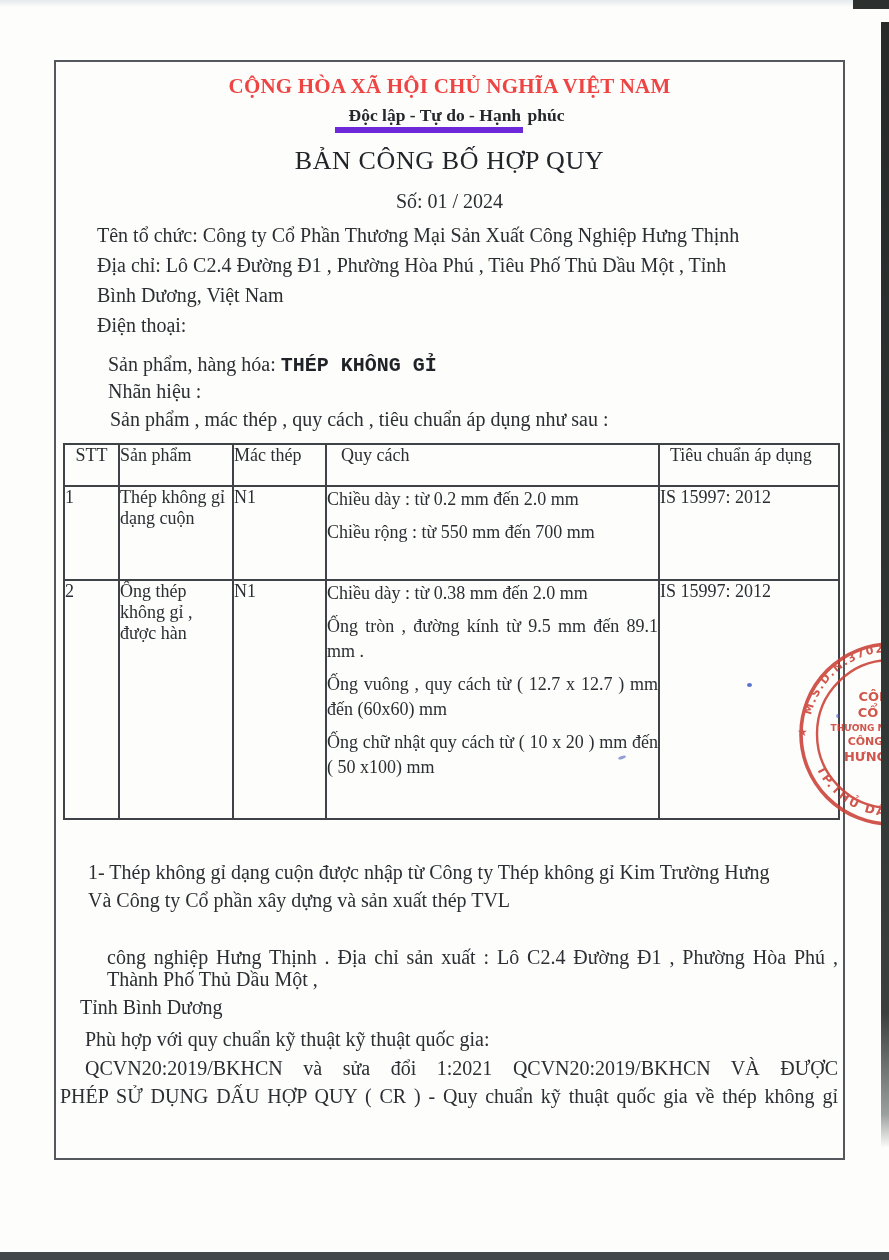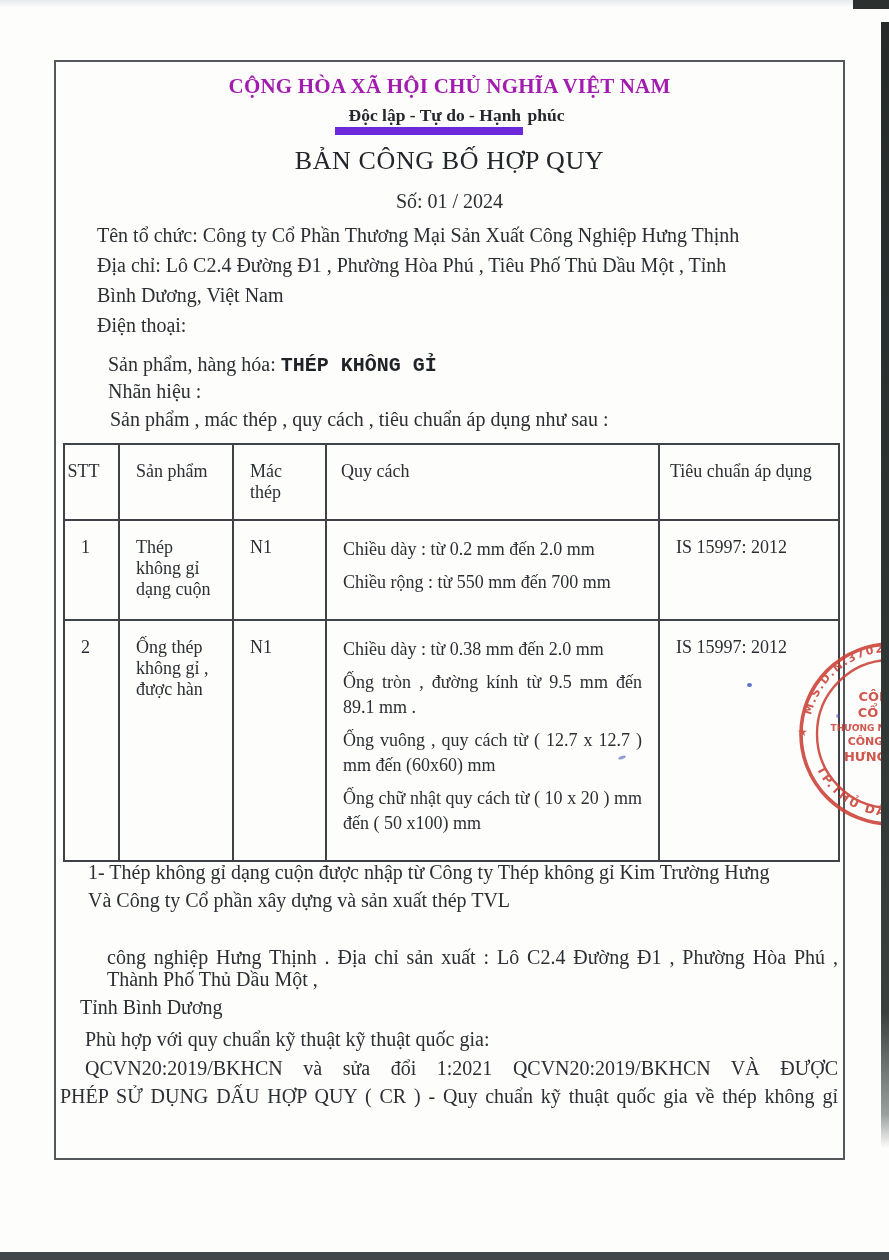--- a/index.html
+++ b/index.html
@@ -15,33 +15,33 @@
   .top-right-nub{position:absolute;left:853px;top:0;width:36px;height:9px;background:#2c312f;}
   .right-bar{position:absolute;left:881px;top:22px;width:8px;height:1126px;z-index:30;
     background:linear-gradient(180deg,#262b2a 0%,#2e3533 55%,#3a403d 88%,#9aa09e 97%,rgba(255,255,255,0) 100%);}
   .bottom-bar{position:absolute;left:0;top:1252px;width:889px;height:8px;background:#42474a;z-index:30;}
   
   .frame{position:absolute;left:54px;top:60px;width:787px;height:1096px;
     border:2px solid #54575b;z-index:5;}
   
   .line{position:absolute;font-size:20px;line-height:26px;white-space:nowrap;z-index:10;}
   .center{left:54px;width:791px;text-align:center;white-space:normal;}
-  .hdr1{top:73px;font-size:21px;font-weight:bold;color:#a21caf;letter-spacing:.2px;}
+  .hdr1{top:73px;font-size:21px;font-weight:bold;color:#ef4444;letter-spacing:.2px;}
   .hdr2{top:102px;font-size:17.5px;font-weight:bold;color:#24272c;}
-  .hdr2 .u{border-bottom:8px solid #6d28d9;padding:0 2px 2px 14px;}
+  .hdr2 .u{border-bottom:6px solid #6d28d9;padding:0 2px 2px 14px;}
   .doc-title{top:148px;font-size:26px;font-weight:normal;color:#22252a;letter-spacing:.6px;}
   .doc-no{top:188px;font-size:20px;}
   .wrapline{white-space:normal;}
   .bold{font-weight:bold;color:#1f2226;font-family:Liberation Mono, monospace;}
   .jl{text-align:justify;text-align-last:justify;white-space:normal;}
   
   table.spec{position:absolute;left:63px;top:443px;width:775px;z-index:10;
     border-collapse:collapse;table-layout:fixed;font-size:18px;color:#2b2e33;}
   table.spec td,table.spec th{border:2px solid #3f4247;vertical-align:top;
-    font-weight:normal;text-align:left;padding:16px;overflow:hidden;}
+    font-weight:normal;text-align:left;padding:0;overflow:hidden;}
   th.h{height:40px;vertical-align:middle;font-size:18px;padding-left:12px;}
   th.h.c{text-align:center;padding-left:0;}
   td.stt{text-align:center;padding-top:9px;}
   td.prod{padding:9px 9px 0 11px;text-align:justify;}
   td.grade{text-align:center;padding-top:9px;}
   td.specs{padding:10px 30px 0 34px;}
   td.std{padding:9px 4px 0 10px;}
   .bullet{position:relative;text-align:justify;line-height:25px;margin-bottom:8px;}
   .bullet::before{content:"•";position:absolute;left:-22px;top:-1px;font-size:19px;color:#2b2e33;}
   

